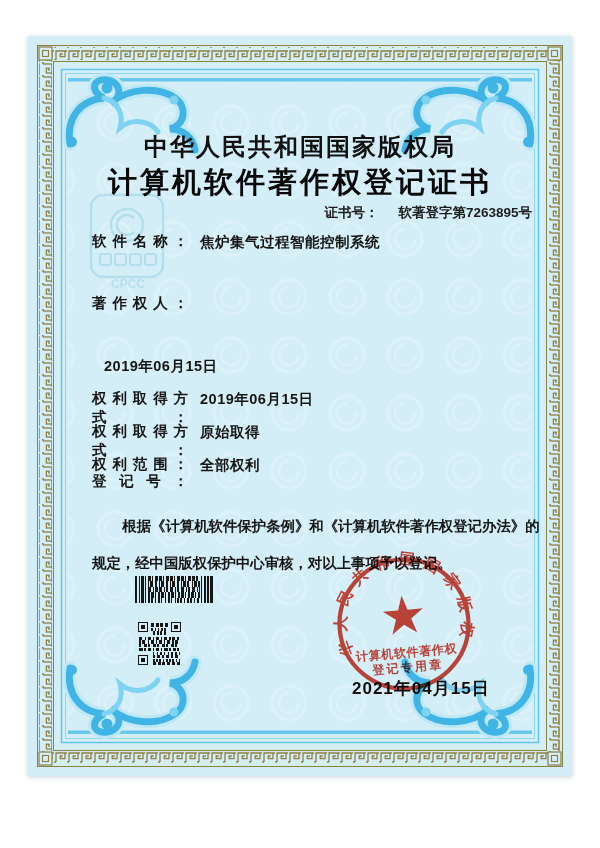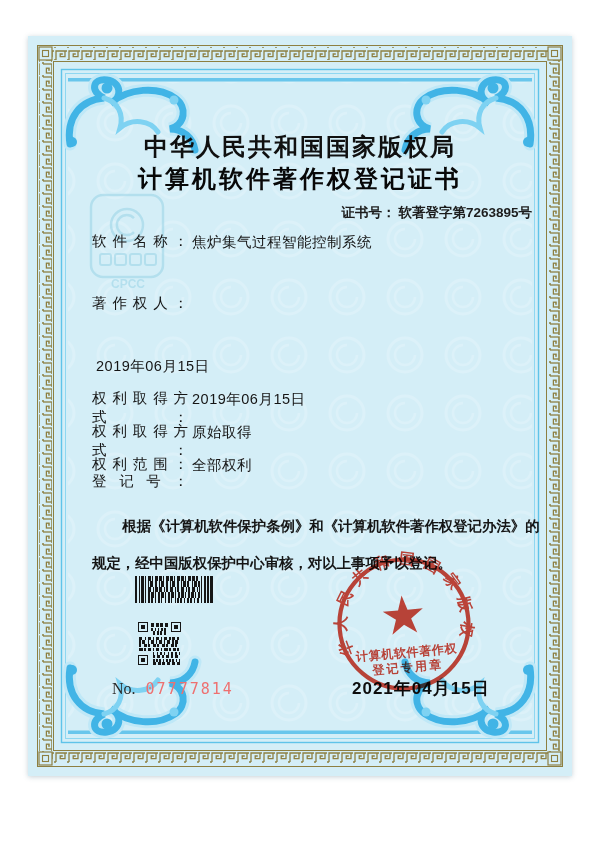--- a/index.html
+++ b/index.html
@@ -5,27 +5,27 @@
   html,body{margin:0;padding:0;}
   .page{position:relative;width:600px;height:848px;background:#ffffff;overflow:hidden;
         font-family:"Liberation Sans",sans-serif;}
   .cert{position:absolute;left:28px;top:36px;width:544px;height:740px;background:#d4eef7;
         box-shadow:0 1px 5px rgba(50,90,110,.28);}
   .abs{position:absolute;}
   .frame-svg{position:absolute;left:0;top:0;}
   .cn-title{left:0;right:0;top:95px;text-align:center;color:#101010;
             font-family:"Liberation Serif",serif;font-weight:bold;font-size:24px;letter-spacing:2px;}
   .cn-doc-title{left:0;right:0;top:127px;text-align:center;color:#080808;
-            font-family:"Liberation Serif",serif;font-weight:bold;font-size:24px;letter-spacing:3px;}
+            font-family:"Liberation Serif",serif;font-weight:bold;font-size:29px;letter-spacing:3px;}
   .certno{top:168px;right:40px;font-size:13.5px;font-weight:bold;color:#1c1c1c;}
-  .certno .lbl{margin-right:3px;}
+  .certno .lbl{margin-right:20px;}
   .row{position:absolute;left:64px;display:flex;align-items:flex-start;
-       font-weight:normal;font-size:14.5px;color:#151515;}
+       font-weight:bold;font-size:14.5px;color:#151515;}
   .flabel{flex:none;width:96px;display:inline-block;text-align:justify;text-align-last:justify;}
-  .fvalue{margin-left:4px;letter-spacing:.5px;line-height:1.45;}
+  .fvalue{margin-left:12px;letter-spacing:.5px;line-height:1.45;}
   .statement{top:472px;left:64px;width:452px;font-size:14.4px;font-weight:bold;color:#151515;
              line-height:2.55;text-indent:2.1em;}
   .serial{top:644px;left:84px;font-size:16px;}
   .serial .no{font-family:"Liberation Serif",serif;color:#2b2b2b;margin-right:10px;}
   .serial .num{font-family:"DejaVu Sans Mono",monospace;color:#ee7070;font-size:15px;letter-spacing:2px;}
   .issue-date{top:641px;left:324px;font-size:17px;font-weight:bold;color:#0d0d0d;letter-spacing:1px;}
   .barcode{left:106px;top:540px;}
   .qrcode{left:110px;top:586px;}
   .emboss{left:60px;top:156px;opacity:.6;}
   .seal{left:302px;top:514px;mix-blend-mode:multiply;}
@@ -186,23 +186,20 @@
           <rect x="2" y="2" width="3" height="3" fill="#161616"></rect>
         <rect x="22" y="0" width="7" height="7" fill="#161616"></rect>
           <rect x="23" y="1" width="5" height="5" fill="#d4eef7"></rect>
           <rect x="24" y="2" width="3" height="3" fill="#161616"></rect>
         <rect x="0" y="22" width="7" height="7" fill="#161616"></rect>
           <rect x="1" y="23" width="5" height="5" fill="#d4eef7"></rect>
           <rect x="2" y="24" width="3" height="3" fill="#161616"></rect>
       </g>
     </svg>
 
-    <div class="abs serial">
-      <span class="no">No.</span><span class="num">07777814</span>
-    </div>
 
     <div class="abs issue-date">2021年04月15日</div>
 
     <svg class="abs seal" width="148" height="148" viewBox="0 0 140 140">
       <g transform="rotate(-5 70 70)" opacity=".92">
         <circle cx="70" cy="70" r="61" fill="none" stroke="#d9382a" stroke-width="4"></circle>
         <defs>
           <path id="sealArc" d="M 25 100 A 55 55 0 1 1 115 100" fill="none"></path>
         </defs>
         <text font-size="14.5" font-weight="bold" fill="#d9382a" letter-spacing="8" font-family="Liberation Sans, sans-serif">

